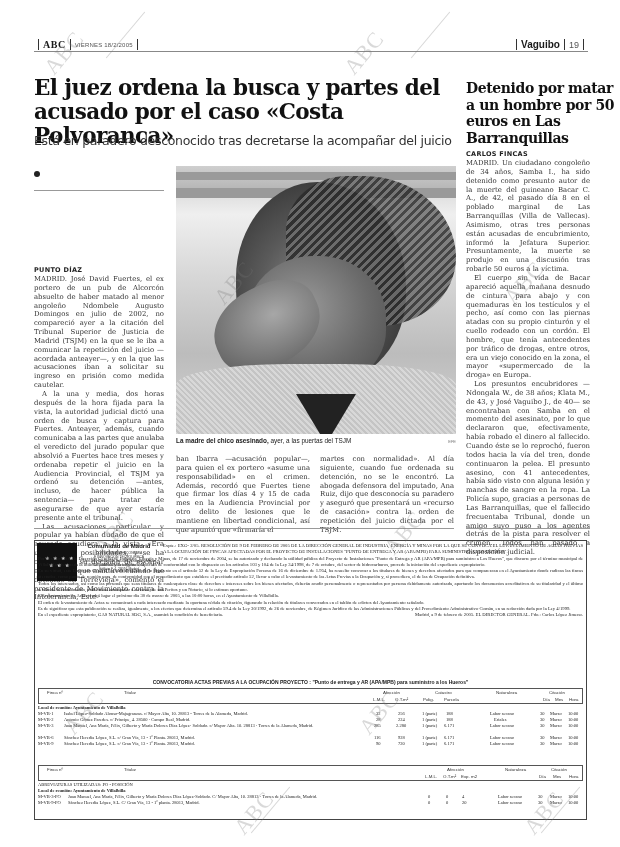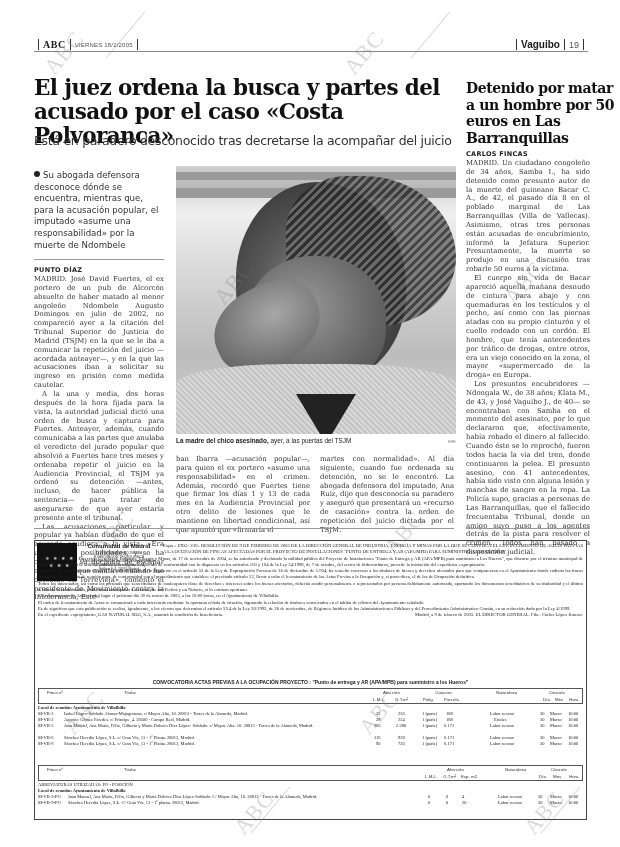--- a/index.html
+++ b/index.html
@@ -97,21 +97,21 @@
     <span class="hdr-bar"></span>
     <span class="hdr-page">19</span>
     <span class="hdr-bar"></span>
   </div>
 </div>
 
 <h1 class="headline">El juez ordena la busca y partes del acusado por el caso «Costa Polvoranca»</h1>
 <h2 class="subhead" style="font-weight:normal;">Está en paradero desconocido tras decretarse la acompañar del juicio</h2>
 
 <div class="lead">
-  <span class="bullet"></span><span>Su abogada defensora desconoce dónde se encuentra, mientras que, para la acusación popular, el imputado «asume una responsabilidad» por la muerte de Ndombele</span>
+  <span class="bullet"></span>
 </div>
 
 <div class="col1">
   <div class="byline">PUNTO DÍAZ</div>
   <div class="body-text">
     <p class="first">MADRID. José David Fuertes, el ex portero de un pub de Alcorcón absuelto de haber matado al menor angoleño Ndombele Augusto Domingos en julio de 2002, no compareció ayer a la citación del Tribunal Superior de Justicia de Madrid (TSJM) en la que se le iba a comunicar la repetición del juicio —acordada anteayer—, y en la que las acusaciones iban a solicitar su ingreso en prisión como medida cautelar.</p>
     <p>A la una y media, dos horas después de la hora fijada para la vista, la autoridad judicial dictó una orden de busca y captura para Fuertes. Anteayer, además, cuando comunicaba a las partes que anulaba el veredicto del jurado popular que absolvió a Fuertes hace tres meses y ordenaba repetir el juicio en la Audiencia Provincial, el TSJM ya ordenó su detención —antes, incluso, de hacer pública la sentencia— para tratar de asegurarse de que ayer estaría presente ante el tribunal.</p>
     <p>Las acusaciones particular y popular ya habían dudado de que el acusado acudiera a la vista. «Era una de las posibilidades, y se ha concretado; su decisión de escapar es la misma que mantuvo cuando fue detenido en Torrevieja», comentó el presidente de Movimiento contra la Intolerancia, Este-</p>
   </div>
 </div>
@@ -125,21 +125,21 @@
   <div class="hand"></div>
   <div class="sweater"></div>
   <div class="collar"></div>
 </div>
 <div class="caption">
   <span><b>La madre del chico asesinado,</b><span> ayer, a las puertas del TSJM</span></span>
   <span class="credit">EFE</span>
 </div>
 
 <div class="col2 body-text">
-  <p class="first">ban Ibarra —acusación popular—, para quien el ex portero «asume una responsabilidad» en el crimen. Además, recordó que Fuertes tiene que firmar los días 1 y 13 de cada mes en la Audiencia Provincial por otro delito de lesiones que le mantiene en libertad condicional, así que apuntó que «firmaría el</p>
+  <p class="first">ban Ibarra —acusación popular—, para quien el ex portero «asume una responsabilidad» en el crimen. Además, recordó que Fuertes tiene que firmar los días 4 y 15 de cada mes en la Audiencia Provincial por otro delito de lesiones que le mantiene en libertad condicional, así que apuntó que «firmaría el</p>
 </div>
 <div class="col3 body-text">
   <p class="first">martes con normalidad». Al día siguiente, cuando fue ordenada su detención, no se le encontró. La abogada defensora del imputado, Ana Ruiz, dijo que desconocía su paradero y aseguró que presentará un «recurso de casación» contra la orden de repetición del juicio dictada por el TSJM.</p>
 </div>
 <div class="col1-rule"></div>
 
 <h2 class="side-title">Detenido por matar a un hombre por 50 euros en Las Barranquillas</h2>
 <div class="side-body">
   <div class="byline">CARLOS FINCAS</div>
   <div class="body-text">

